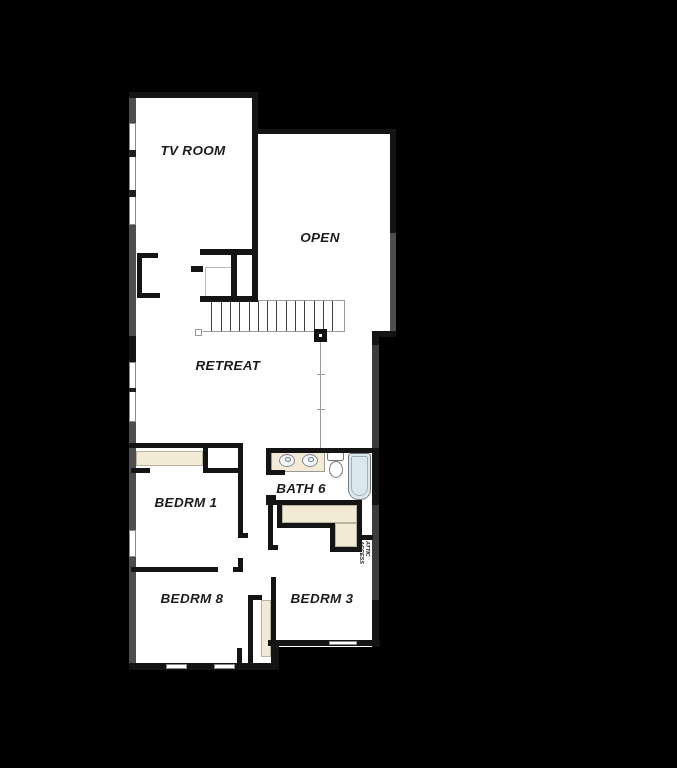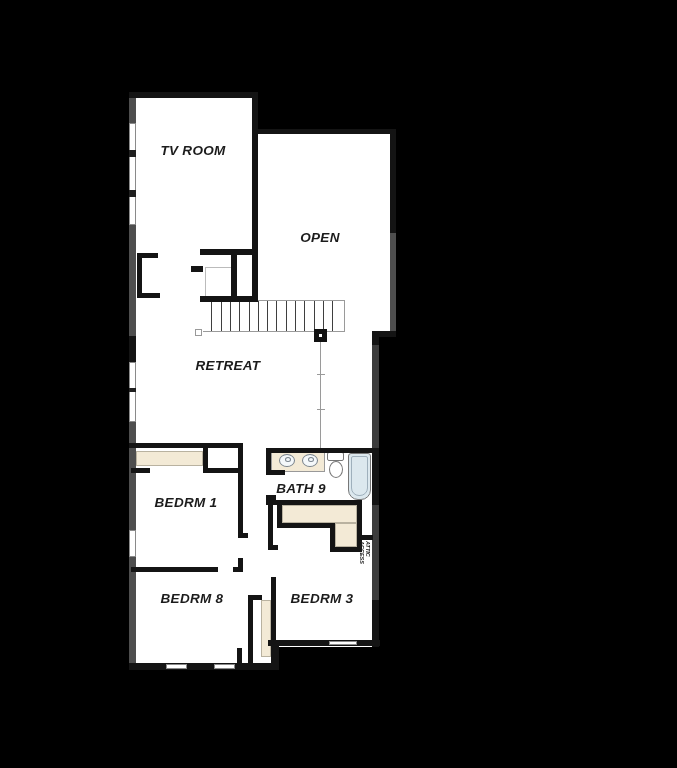--- a/index.html
+++ b/index.html
@@ -142,18 +142,18 @@
   <div class="win" style="left:329px;top:641px;width:28px;height:4px;"></div>
   <div class="w" style="left:129px;top:663px;width:150px;height:7px;"></div>
   <div class="win" style="left:166px;top:664px;width:21px;height:5px;"></div>
   <div class="win" style="left:214px;top:664px;width:21px;height:5px;"></div>
   <div class="w" style="left:237px;top:648px;width:5px;height:15px;"></div>
 
   <div class="lbl" style="left:193px;top:150px;">TV ROOM</div>
   <div class="lbl" style="left:320px;top:197px;margin-top:40px;">OPEN</div>
   <div class="lbl" style="left:228px;top:365px;">RETREAT</div>
   <div class="lbl" style="left:186px;top:502px;">BEDRM 1</div>
-  <div class="lbl" style="left:301px;top:488px;">BATH 9</div>
+  <div class="lbl" style="left:301px;top:488px;">BATH 6</div>
   <div class="lbl" style="left:322px;top:598px;">BEDRM 3</div>
   <div class="lbl" style="left:192px;top:598px;">BEDRM 8</div>
   <div class="attic-lbl">ATTIC ACCESS</div>
 
 </div>
 
 </body></html>

